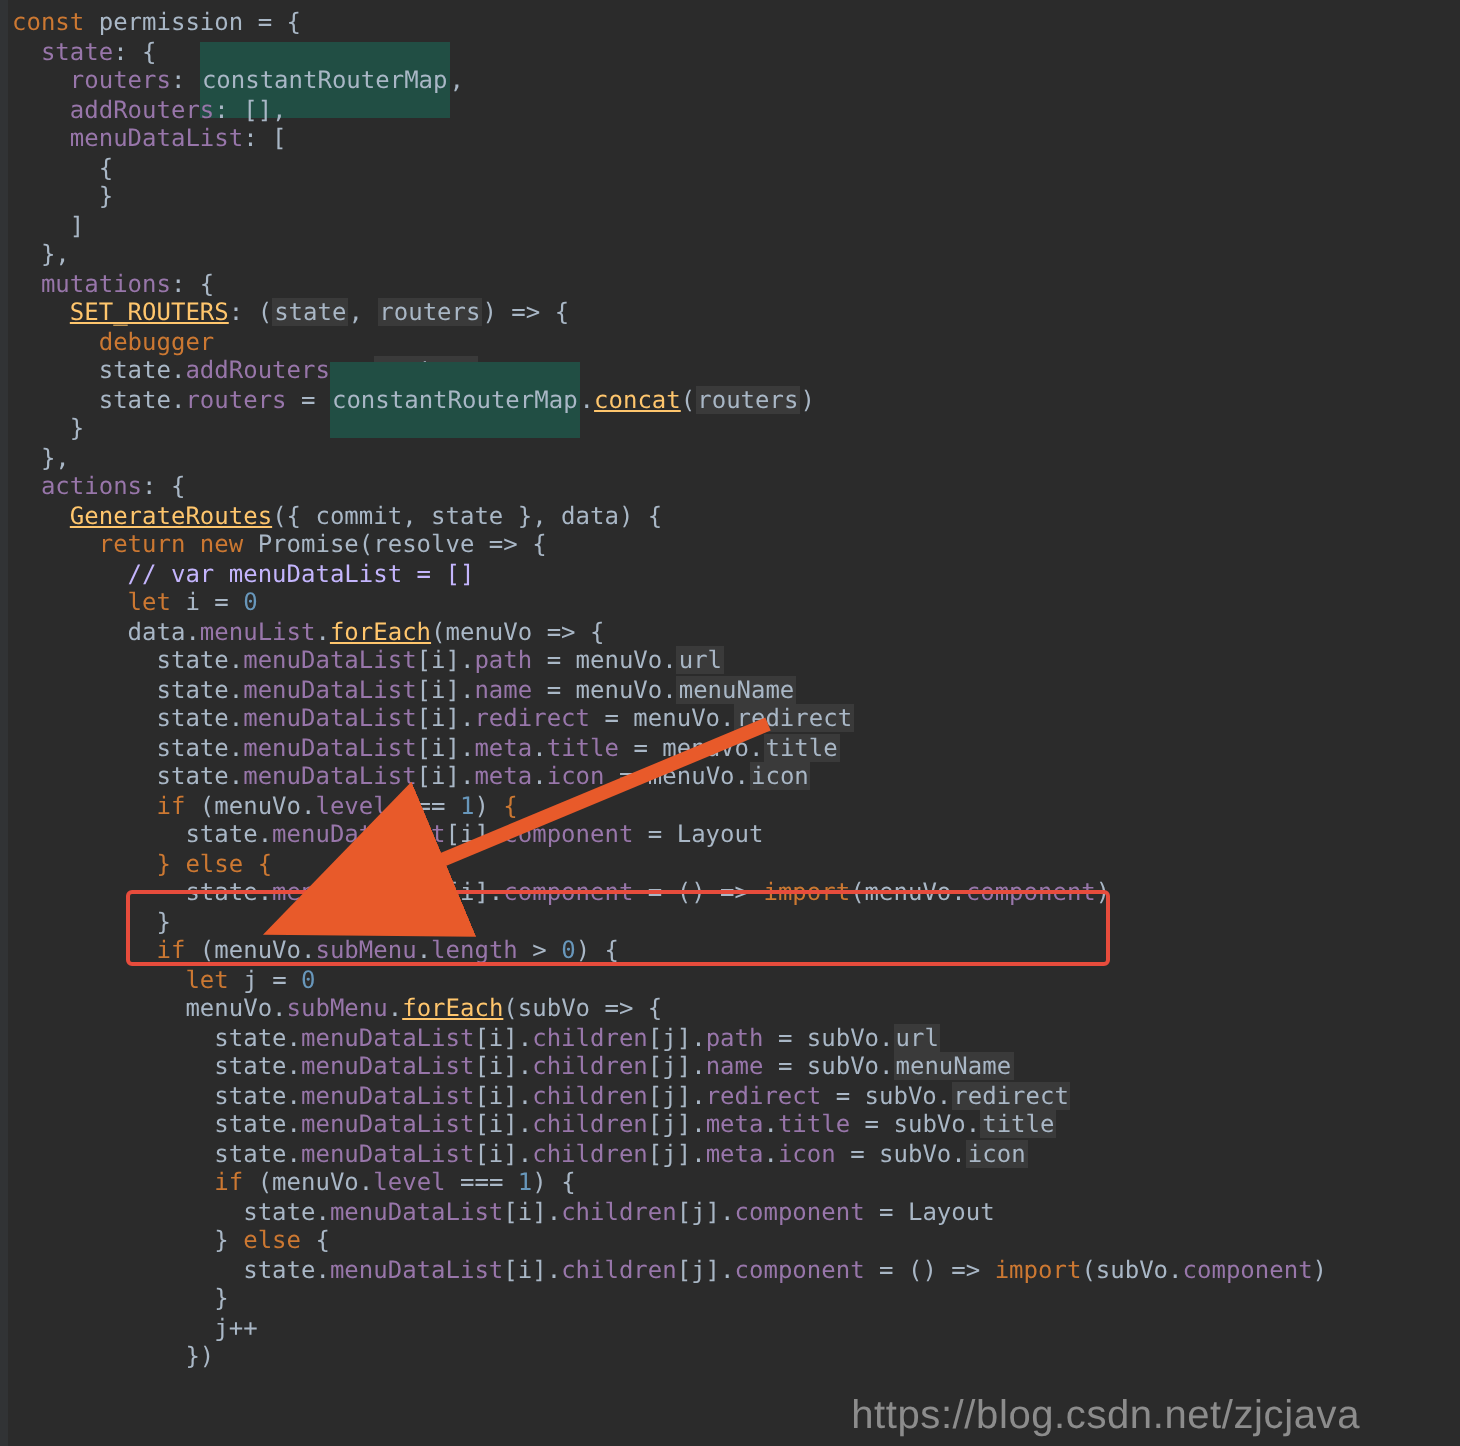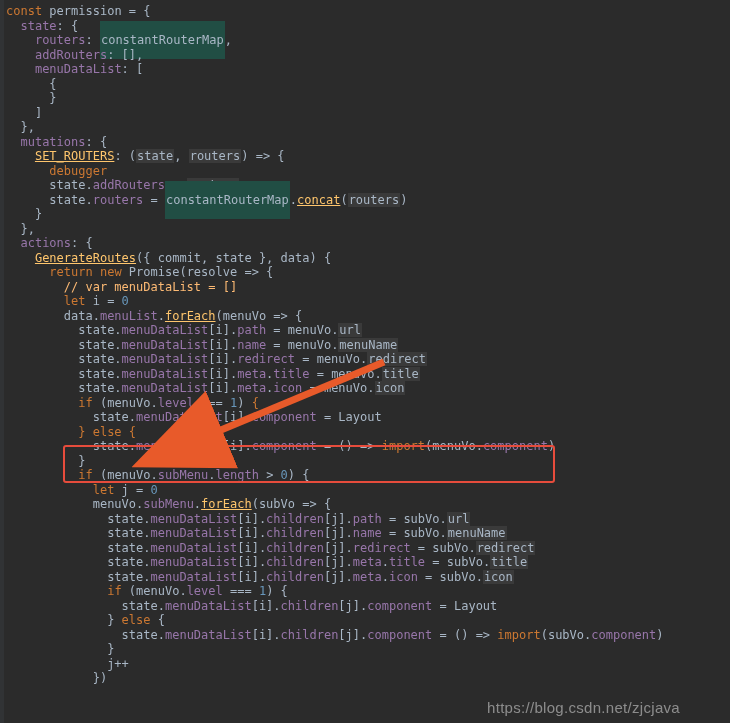--- a/index.html
+++ b/index.html
@@ -30,41 +30,41 @@
   .code {
     position: absolute;
     left: 6px;
     top: 4px;
     right: 0;
   }
   .kw { color: #cc7832; }           
   .prop { color: #9876aa; }         
   .func { color: #ffc66d; text-decoration: underline; }         
   .num { color: #6897bb; }          
-  .comment { color: #fdba74; }     
+  .comment { color: #c4b5fd; }     
   .box-teal-bg { background: #214e44; color:#a9b7c6; padding:12px 1px;}
   .op { color: #a9b7c6; }   
   .sel-bg { background: #3a3a3a; padding:0 1px;}
   .red-box {
     position: absolute;
     border: 2px solid #e74c3c;
     border-radius: 3px;
     pointer-events: none;
   }
   .arrow {
     position: absolute;
     pointer-events: none;
   }
   .watermark {
     position: absolute;
     right: 10px;
     bottom: 8px;
     color: rgba(220,220,220,0.55);
     font-family: "Helvetica Neue", Arial, sans-serif;
-    font-size: 15px;
+    font-size: 20px;
     letter-spacing: 0.3px;
   }
 </style>
 </head>
 <body>
 
 <div class="editor">
   <div class="gutter"></div>
   <div class="code" id="code"><div><span class="kw">const </span><span class="op">permission = {</span></div><div><span class="op">  </span><span class="prop">state</span><span class="op">: {</span></div><div><span class="op">    </span><span class="prop">routers</span><span class="op">: </span><span class="box-teal-bg">constantRouterMap</span><span class="op">,</span></div><div><span class="op">    </span><span class="prop">addRouters</span><span class="op">: [],</span></div><div><span class="op">    </span><span class="prop">menuDataList</span><span class="op">: [</span></div><div><span class="op">      {</span></div><div><span class="op">      }</span></div><div><span class="op">    ]</span></div><div><span class="op">  },</span></div><div><span class="op"></span></div><div><span class="op">  </span><span class="prop">mutations</span><span class="op">: {</span></div><div><span class="op">    </span><span class="func">SET_ROUTERS</span><span class="op">: (</span><span class="sel-bg">state</span><span class="op">, </span><span class="sel-bg">routers</span><span class="op">) =&gt; {</span></div><div><span class="op">      </span><span class="kw">debugger</span></div><div><span class="op">      state.</span><span class="prop">addRouters</span><span class="op"> = </span><span class="sel-bg">routers</span></div><div><span class="op">      state.</span><span class="prop">routers</span><span class="op"> = </span><span class="box-teal-bg">constantRouterMap</span><span class="op">.</span><span class="func">concat</span><span class="op">(</span><span class="sel-bg">routers</span><span class="op">)</span></div><div><span class="op">    }</span></div><div><span class="op">  },</span></div><div><span class="op">  </span><span class="prop">actions</span><span class="op">: {</span></div><div><span class="op">    </span><span class="func">GenerateRoutes</span><span class="op">({ commit, state }, data) {</span></div><div><span class="op">      </span><span class="kw">return new</span><span class="op"> Promise(resolve =&gt; {</span></div><div><span class="op">        </span><span class="comment">// var menuDataList = []</span></div><div><span class="op">        </span><span class="kw">let</span><span class="op"> i = </span><span class="num">0</span></div><div><span class="op">        data.</span><span class="prop">menuList</span><span class="op">.</span><span class="func">forEach</span><span class="op">(menuVo =&gt; {</span></div><div><span class="op">          state.</span><span class="prop">menuDataList</span><span class="op">[i].</span><span class="prop">path</span><span class="op"> = menuVo.</span><span class="sel-bg">url</span></div><div><span class="op">          state.</span><span class="prop">menuDataList</span><span class="op">[i].</span><span class="prop">name</span><span class="op"> = menuVo.</span><span class="sel-bg">menuName</span></div><div><span class="op">          state.</span><span class="prop">menuDataList</span><span class="op">[i].</span><span class="prop">redirect</span><span class="op"> = menuVo.</span><span class="sel-bg">redirect</span></div><div><span class="op">          state.</span><span class="prop">menuDataList</span><span class="op">[i].</span><span class="prop">meta</span><span class="op">.</span><span class="prop">title</span><span class="op"> = menuVo.</span><span class="sel-bg">title</span></div><div><span class="op">          state.</span><span class="prop">menuDataList</span><span class="op">[i].</span><span class="prop">meta</span><span class="op">.</span><span class="prop">icon</span><span class="op"> = menuVo.</span><span class="sel-bg">icon</span></div><div><span class="op">          </span><span class="kw">if</span><span class="op"> (menuVo.</span><span class="prop">level</span><span class="op"> === </span><span class="num">1</span><span class="op">) </span><span class="kw">{</span></div><div><span class="op">            state.</span><span class="prop">menuDataList</span><span class="op">[i].</span><span class="prop">component</span><span class="op"> = Layout</span></div><div><span class="op">          </span><span class="kw">} else {</span></div><div><span class="op">            state.</span><span class="prop">menuDataList</span><span class="op">[i].</span><span class="prop">component</span><span class="op"> = () =&gt; </span><span class="kw">import</span><span class="op">(menuVo.</span><span class="prop">component</span><span class="op">)</span></div><div><span class="op">          }</span></div><div><span class="op"></span></div><div><span class="op">          </span><span class="kw">if</span><span class="op"> (menuVo.</span><span class="prop">subMenu</span><span class="op">.</span><span class="prop">length</span><span class="op"> &gt; </span><span class="num">0</span><span class="op">) {</span></div><div><span class="op">            </span><span class="kw">let</span><span class="op"> j = </span><span class="num">0</span></div><div><span class="op">            menuVo.</span><span class="prop">subMenu</span><span class="op">.</span><span class="func">forEach</span><span class="op">(subVo =&gt; {</span></div><div><span class="op">              state.</span><span class="prop">menuDataList</span><span class="op">[i].</span><span class="prop">children</span><span class="op">[j].</span><span class="prop">path</span><span class="op"> = subVo.</span><span class="sel-bg">url</span></div><div><span class="op">              state.</span><span class="prop">menuDataList</span><span class="op">[i].</span><span class="prop">children</span><span class="op">[j].</span><span class="prop">name</span><span class="op"> = subVo.</span><span class="sel-bg">menuName</span></div><div><span class="op">              state.</span><span class="prop">menuDataList</span><span class="op">[i].</span><span class="prop">children</span><span class="op">[j].</span><span class="prop">redirect</span><span class="op"> = subVo.</span><span class="sel-bg">redirect</span></div><div><span class="op">              state.</span><span class="prop">menuDataList</span><span class="op">[i].</span><span class="prop">children</span><span class="op">[j].</span><span class="prop">meta</span><span class="op">.</span><span class="prop">title</span><span class="op"> = subVo.</span><span class="sel-bg">title</span></div><div><span class="op">              state.</span><span class="prop">menuDataList</span><span class="op">[i].</span><span class="prop">children</span><span class="op">[j].</span><span class="prop">meta</span><span class="op">.</span><span class="prop">icon</span><span class="op"> = subVo.</span><span class="sel-bg">icon</span></div><div><span class="op">              </span><span class="kw">if</span><span class="op"> (menuVo.</span><span class="prop">level</span><span class="op"> === </span><span class="num">1</span><span class="op">) {</span></div><div><span class="op">                state.</span><span class="prop">menuDataList</span><span class="op">[i].</span><span class="prop">children</span><span class="op">[j].</span><span class="prop">component</span><span class="op"> = Layout</span></div><div><span class="op">              } </span><span class="kw">else</span><span class="op"> {</span></div><div><span class="op">                state.</span><span class="prop">menuDataList</span><span class="op">[i].</span><span class="prop">children</span><span class="op">[j].</span><span class="prop">component</span><span class="op"> = () =&gt; </span><span class="kw">import</span><span class="op">(subVo.</span><span class="prop">component</span><span class="op">)</span></div><div><span class="op">              }</span></div><div><span class="op">              j++</span></div><div><span class="op">            })</span></div></div>
 

